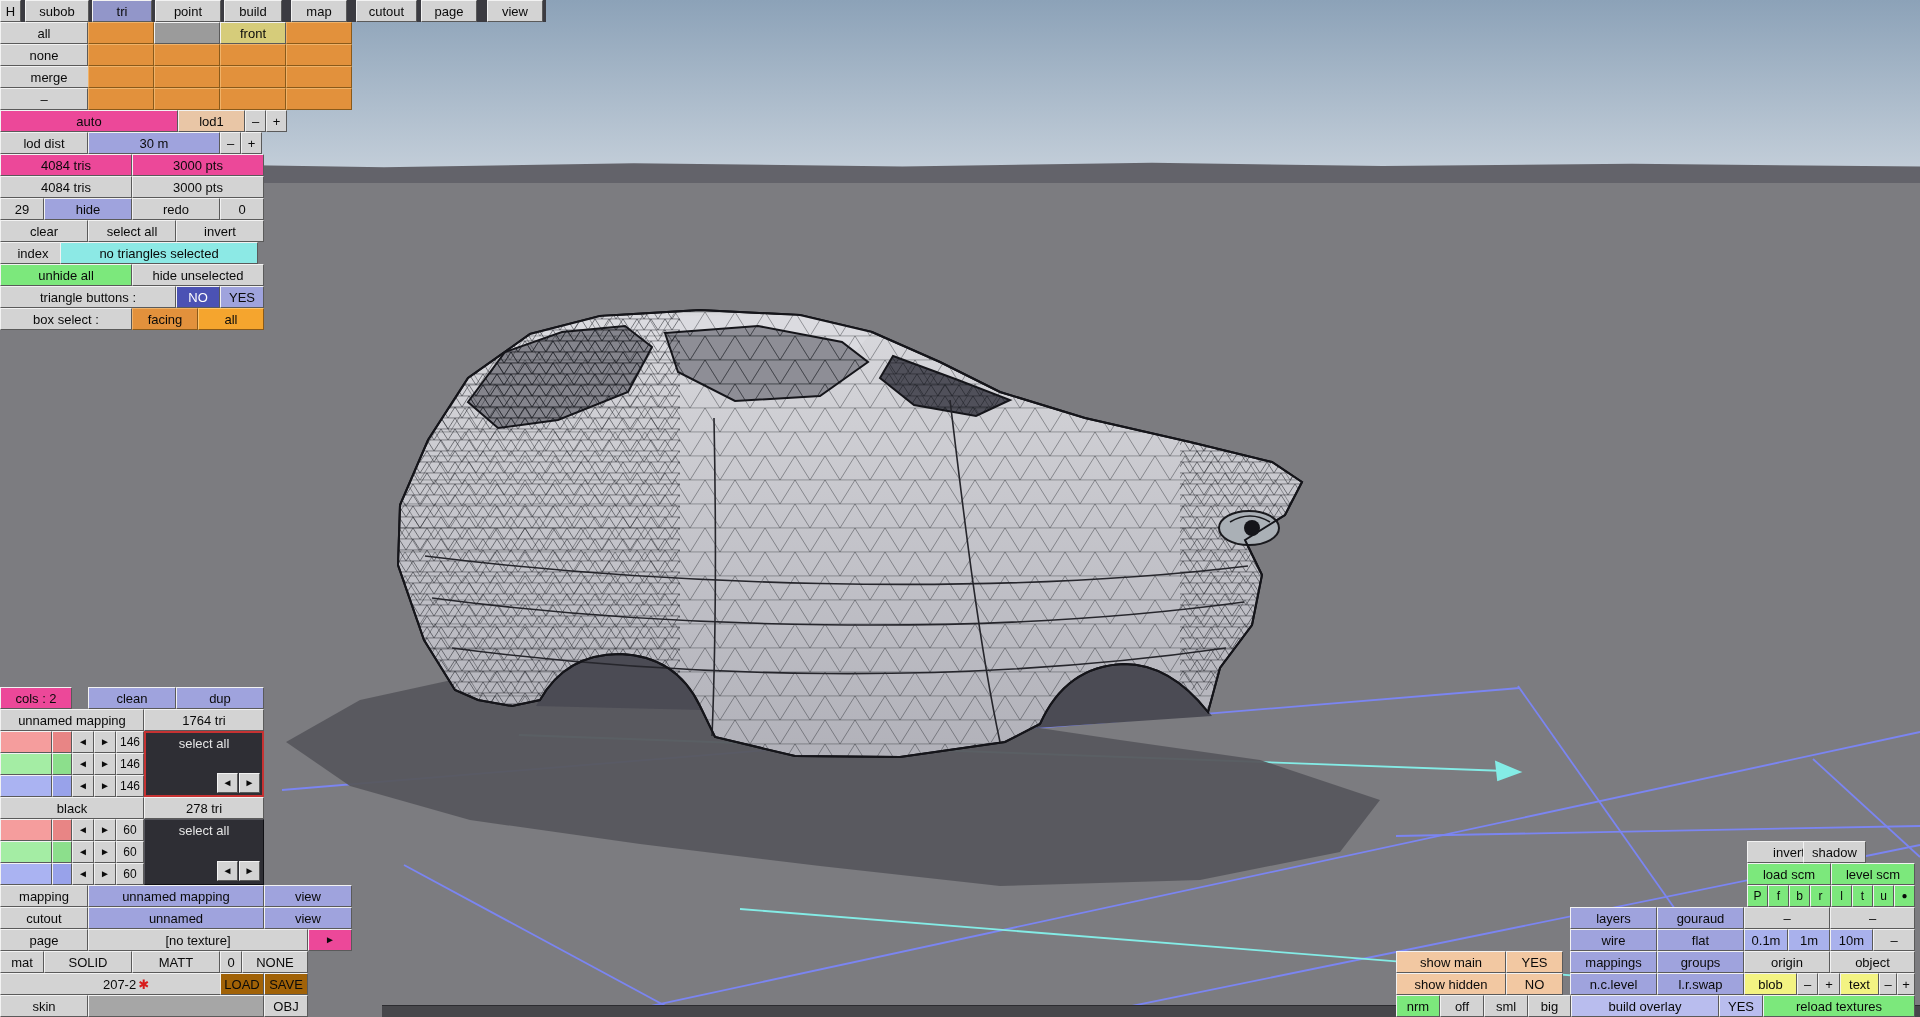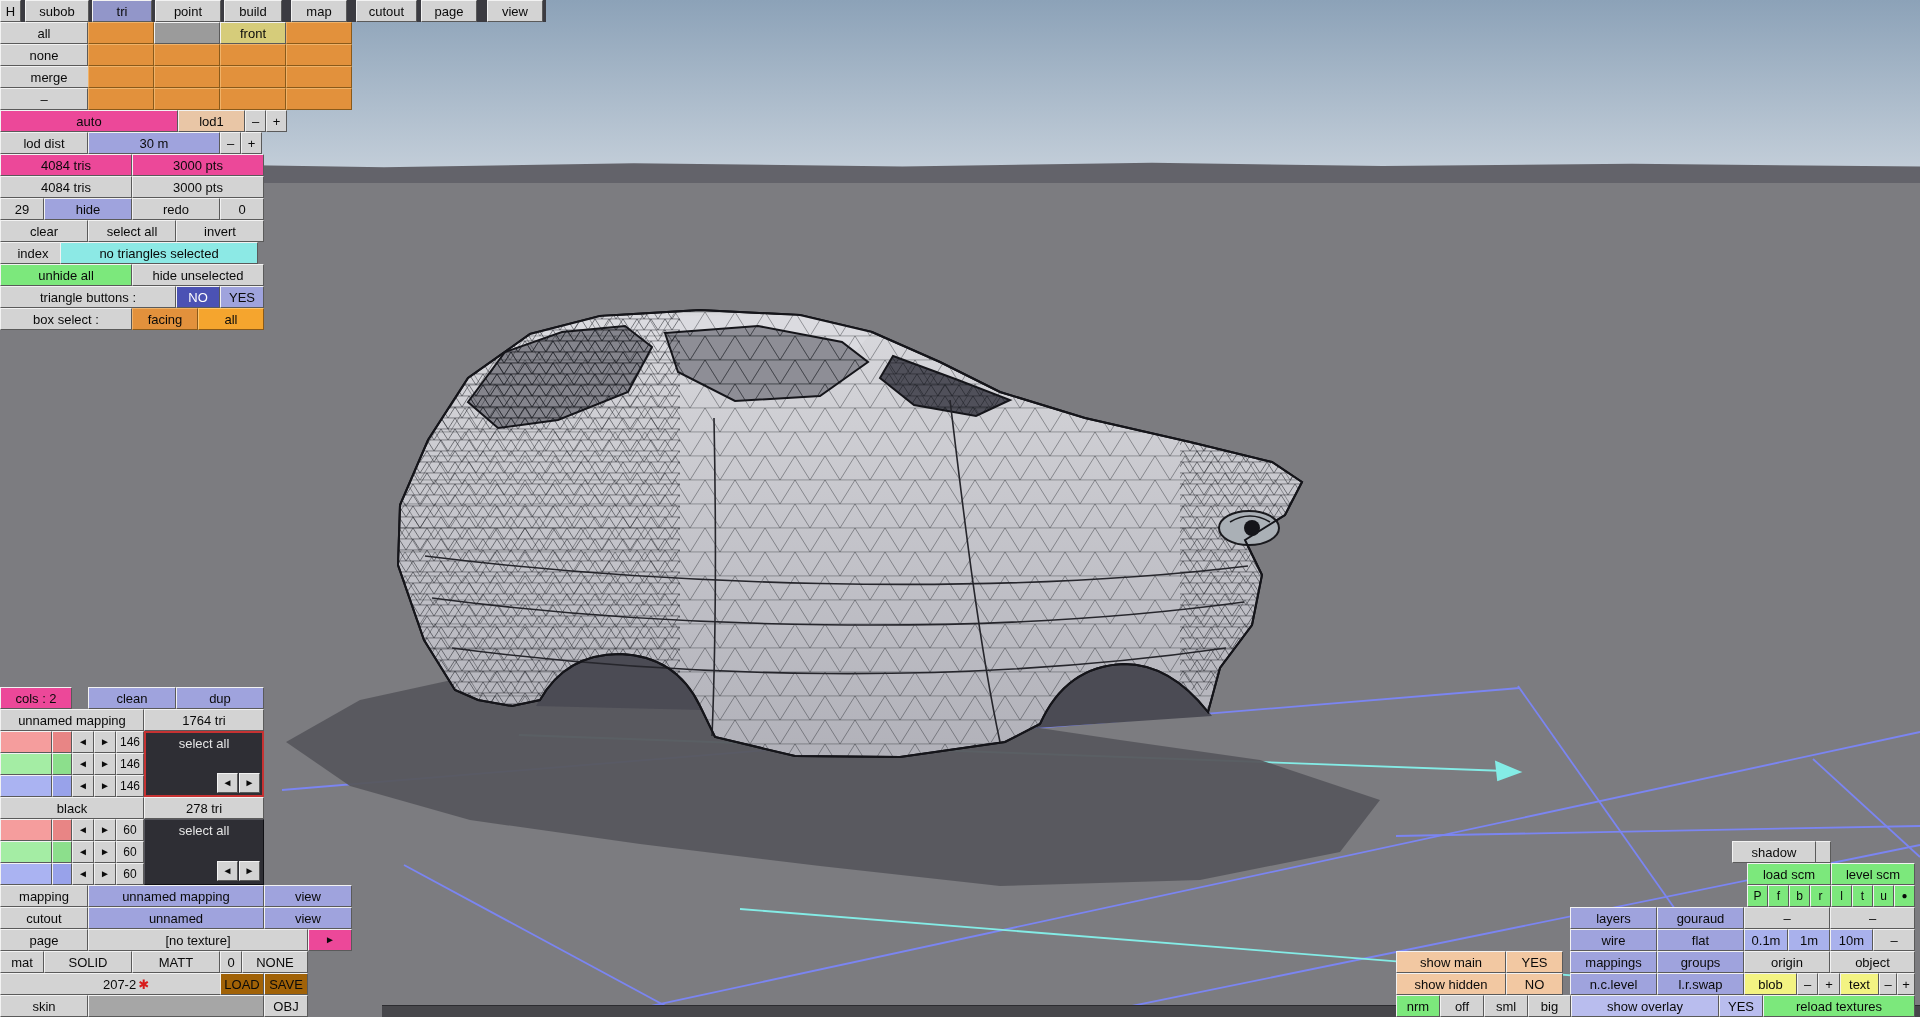--- a/index.html
+++ b/index.html
@@ -283,21 +283,21 @@
       <span class="redstar">✱</span>
   </div>
   <div class="b green2" style="left:220px;top:973px;width:44px">LOAD</div>
   <div class="b green2" style="left:264px;top:973px;width:44px">SAVE</div>
 
   <div class="b" style="left:0;top:995px;width:88px">skin</div>
   <div class="b filler" style="left:88px;top:995px;width:176px"></div>
   <div class="b" style="left:264px;top:995px;width:44px">OBJ</div>
 
   <div class="b" style="left:1747px;top:841px;width:84px">invert</div>
-  <div class="b" style="left:1732px;top:841px;width:84px">shadow</div>
+  <div class="b" style="left:1803px;top:841px;width:63px">shadow</div>
   <div class="b green" style="left:1747px;top:863px;width:84px">load scm</div>
   <div class="b green" style="left:1831px;top:863px;width:84px">level scm</div>
 
   <div class="b green" style="left:1747px;top:885px;width:21px;font-size:12px">P</div>
   <div class="b green" style="left:1768px;top:885px;width:21px;font-size:12px">f</div>
   <div class="b green" style="left:1789px;top:885px;width:21px;font-size:12px">b</div>
   <div class="b green" style="left:1810px;top:885px;width:21px;font-size:12px">r</div>
   <div class="b green" style="left:1831px;top:885px;width:21px;font-size:12px">l</div>
   <div class="b green" style="left:1852px;top:885px;width:21px;font-size:12px">t</div>
   <div class="b green" style="left:1873px;top:885px;width:21px;font-size:12px">u</div>
@@ -330,17 +330,17 @@
   <div class="b" style="left:1797px;top:973px;width:21px">–</div>
   <div class="b" style="left:1818px;top:973px;width:22px">+</div>
   <div class="b yellow" style="left:1840px;top:973px;width:39px">text</div>
   <div class="b" style="left:1879px;top:973px;width:18px">–</div>
   <div class="b" style="left:1897px;top:973px;width:18px">+</div>
 
   <div class="b green" style="left:1396px;top:995px;width:44px">nrm</div>
   <div class="b" style="left:1440px;top:995px;width:44px">off</div>
   <div class="b" style="left:1484px;top:995px;width:44px">sml</div>
   <div class="b" style="left:1528px;top:995px;width:43px">big</div>
-  <div class="b lav" style="left:1571px;top:995px;width:148px">show overlay</div>
+  <div class="b lav" style="left:1571px;top:995px;width:148px">build overlay</div>
   <div class="b lav" style="left:1719px;top:995px;width:44px">YES</div>
   <div class="b green" style="left:1763px;top:995px;width:152px">reload textures</div>
 
 </div>
 
 </body></html>

